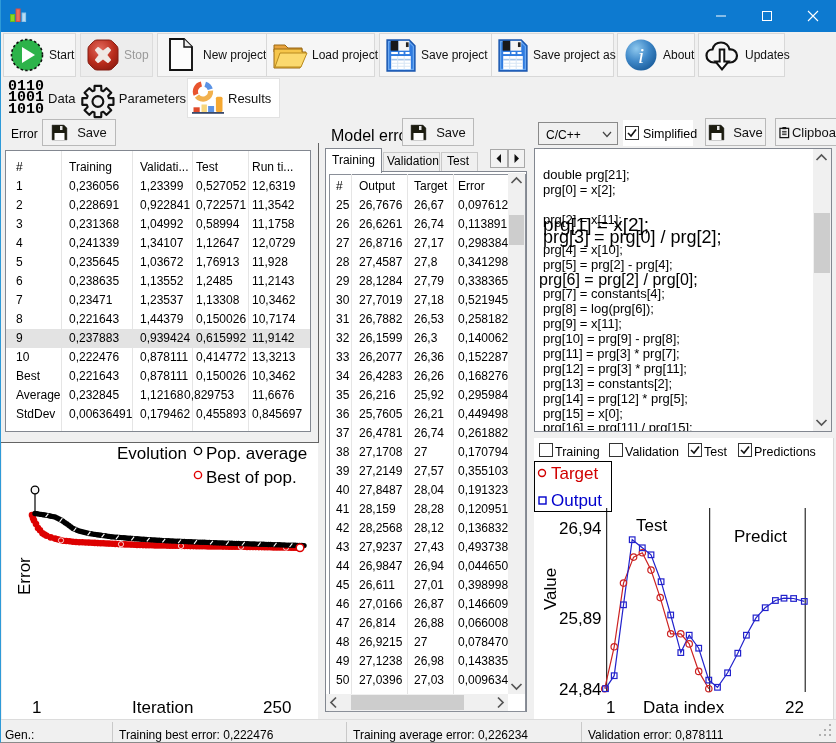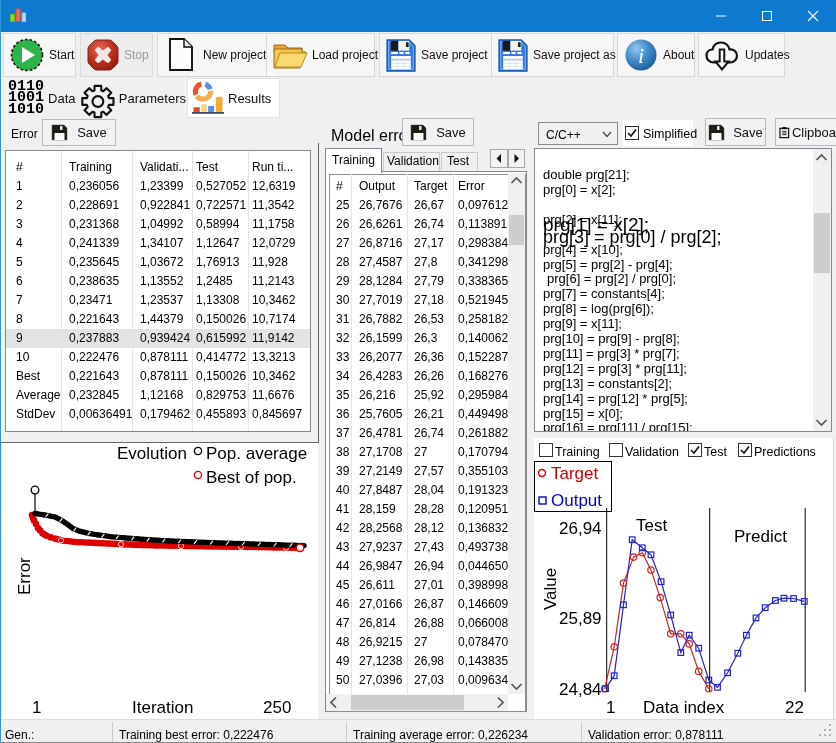--- a/index.html
+++ b/index.html
@@ -287,21 +287,21 @@
       <div class="cell" style="left:190px;top:198.5px">0,414772</div>
       <div class="cell" style="left:246px;top:198.5px">13,3213</div>
       <div class="cell" style="left:10px;top:217.5px">Best</div>
       <div class="cell" style="left:63px;top:217.5px">0,221643</div>
       <div class="cell" style="left:134px;top:217.5px">0,878111</div>
       <div class="cell" style="left:190px;top:217.5px">0,150026</div>
       <div class="cell" style="left:246px;top:217.5px">10,3462</div>
       <div class="cell" style="left:10px;top:236.5px">Average</div>
       <div class="cell" style="left:63px;top:236.5px">0,232845</div>
       <div class="cell" style="left:134px;top:236.5px">1,12168</div>
-      <div class="cell" style="left:190px;top:236.5px">0,829753</div>
+      <div class="cell" style="left:178px;top:236.5px">0,829753</div>
       <div class="cell" style="left:246px;top:236.5px">11,6676</div>
       <div class="cell" style="left:10px;top:255.5px">StdDev</div>
       <div class="cell" style="left:63px;top:255.5px">0,00636491</div>
       <div class="cell" style="left:134px;top:255.5px">0,179462</div>
       <div class="cell" style="left:190px;top:255.5px">0,455893</div>
       <div class="cell" style="left:246px;top:255.5px">0,845697</div>
     </div>
 </div>
 
 <div style="position:absolute;left:317px;top:143px;width:1px;height:300px;background:#646464"></div>
@@ -702,21 +702,21 @@
   </div>
 
 <div id="codepanel" style="position:absolute;left:533px;top:148px;width:298px;height:284px;background:#fff;border:1px solid #828790;overflow:hidden">
     <div class="cell" style="left:8px;top:18.1px;font-size:13px">double prg[21];</div>
     <div class="cell" style="left:8px;top:33.0px;font-size:13px">prg[0] = x[2];</div>
     <div class="cell" style="left:8px;top:65px;font-size:19px">prg[1] = x[2];</div>
     <div class="cell" style="left:8px;top:62.8px;font-size:13px">prg[2] = x[11];</div>
     <div class="cell" style="left:8px;top:77.7px;font-size:18px">prg[3] = prg[0] / prg[2];</div>
     <div class="cell" style="left:8px;top:92.6px;font-size:13px">prg[4] = x[10];</div>
     <div class="cell" style="left:8px;top:107.5px;font-size:13px">prg[5] = prg[2] - prg[4];</div>
-    <div class="cell" style="left:12px;top:122.4px;font-size:13px">prg[6] = prg[2] / prg[0];</div>
+    <div class="cell" style="left:4px;top:122.4px;font-size:16px">prg[6] = prg[2] / prg[0];</div>
     <div class="cell" style="left:8px;top:137.3px;font-size:13px">prg[7] = constants[4];</div>
     <div class="cell" style="left:8px;top:152.2px;font-size:13px">prg[8] = log(prg[6]);</div>
     <div class="cell" style="left:8px;top:167.1px;font-size:13px">prg[9] = x[11];</div>
     <div class="cell" style="left:8px;top:182.0px;font-size:13px">prg[10] = prg[9] - prg[8];</div>
     <div class="cell" style="left:8px;top:196.9px;font-size:13px">prg[11] = prg[3] * prg[7];</div>
     <div class="cell" style="left:8px;top:211.8px;font-size:13px">prg[12] = prg[3] * prg[11];</div>
     <div class="cell" style="left:8px;top:226.7px;font-size:13px">prg[13] = constants[2];</div>
     <div class="cell" style="left:8px;top:241.6px;font-size:13px">prg[14] = prg[12] * prg[5];</div>
     <div class="cell" style="left:8px;top:256.5px;font-size:13px">prg[15] = x[0];</div>
     <div class="cell" style="left:8px;top:271.4px;font-size:13px">prg[16] = prg[11] / prg[15];</div>

